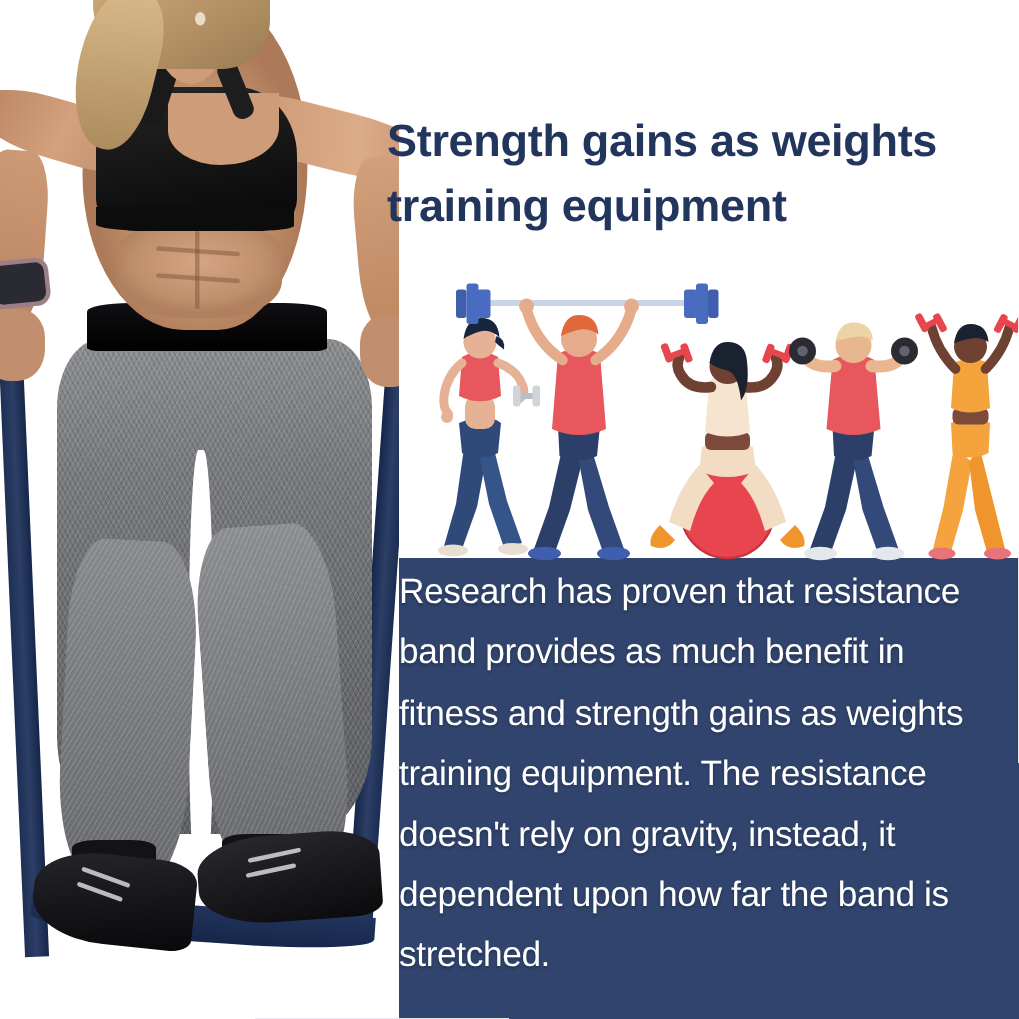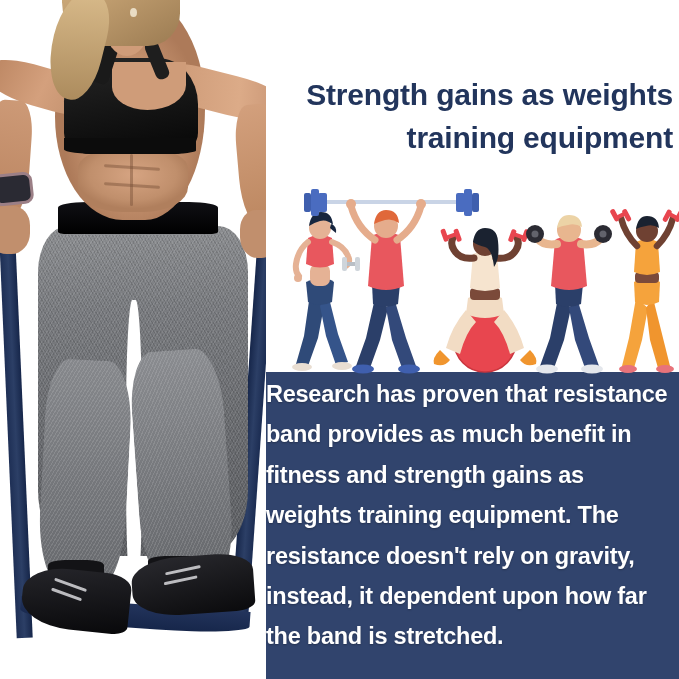--- a/index.html
+++ b/index.html
@@ -186,35 +186,35 @@
     position:absolute;left:0;top:372px;width:679px;height:307px;
     background:#31446d;
   }
 
   
   .photo-top{z-index:5;}
 
   
   .headline{
     position:absolute;left:258px;top:74px;width:415px;
-    text-align:right;
+    text-align:left;
     color:#22355c;
     font-size:30px;
     font-weight:700;
     line-height:1.42;
     letter-spacing:-.2px;
     z-index:6;
   }
 
   
   .body-copy{
     position:absolute;left:266px;top:374px;width:404px;
     color:#ffffff;
     font-size:23.5px;
-    font-weight:700;
+    font-weight:400;
     line-height:1.72;
     letter-spacing:-.25px;
     text-shadow:0 1px 2px rgba(0,0,0,.28);
     z-index:6;
   }
 
   
   .illu{
     position:absolute;left:280px;top:186px;width:399px;height:188px;
     z-index:4;

